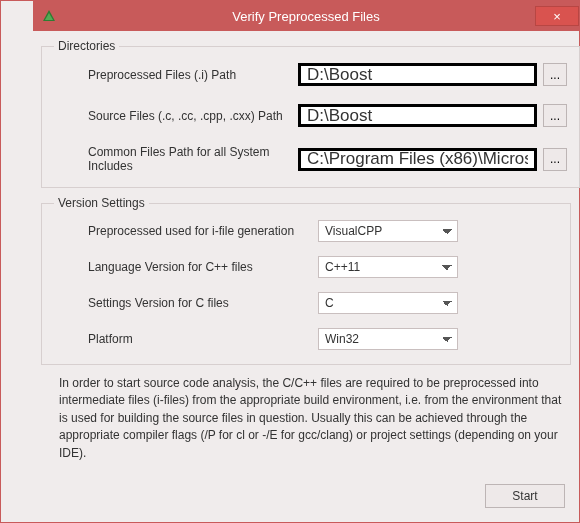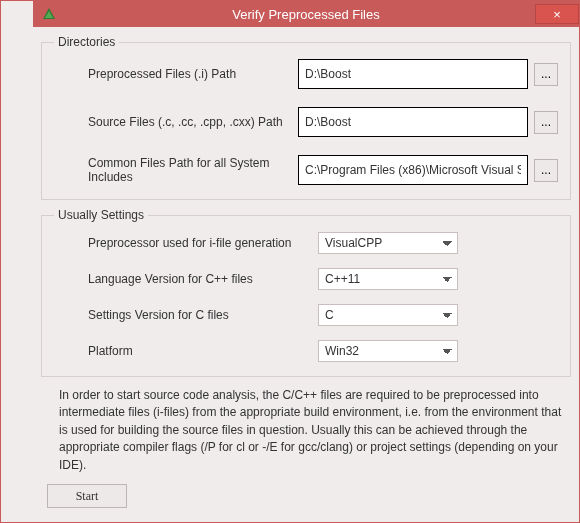--- a/index.html
+++ b/index.html
@@ -73,26 +73,26 @@
     margin-bottom: 18px;
   }
   .row:last-child { margin-bottom: 8px; }
   .label {
     color: #333;
     margin-left: 34px;
   }
   .dir-label { width: 210px; }
   .dir-input {
     flex: 1;
-    height: 30px;
-    border: 1px solid #000000;
+    height: 23px;
+    border: 3px solid #000000;
     background: #fff;
     padding: 2px 6px;
     font-family: inherit;
-    font-size: 12px;
+    font-size: 17px;
     color: #333;
   }
   .browse {
     width: 24px;
     height: 23px;
     margin-left: 6px;
     border: 1px solid #bdb5b5;
     background: #eee9e9;
     font-size: 12px;
     line-height: 1;
@@ -120,24 +120,23 @@
   }
   .info {
     color: #333;
     line-height: 1.45;
     padding: 2px 4px 0 4px;
     margin-left: 14px;
   }
   .buttons {
     margin-top: auto;
     display: flex;
-    justify-content: flex-start;
+    justify-content: flex-end;
     gap: 24px;
     padding: 10px 6px 6px 6px;
-    font-family: Liberation Serif, serif;
   }
   .btn {
     width: 80px;
     height: 24px;
     border: 1px solid #bdb5b5;
     background: #eee9e9;
     font-family: inherit;
     font-size: 12px;
     color: #333;
     cursor: default;
@@ -179,24 +178,24 @@
       </div>
 
       <div class="row">
         <span class="label dir-label">Common Files Path for all System Includes</span>
         <input class="dir-input" type="text" value="C:\Program Files (x86)\Microsoft Visual Studio 11.0\VC" style="">
         <button class="browse">...</button>
       </div>
     </fieldset>
 
     <fieldset>
-      <legend>Usually Settings</legend>
-
-      <div class="row an-row">
-        <span class="label an-label">Preprocessor used for i-file generation</span>
+      <legend>Version Settings</legend>
+
+      <div class="row an-row">
+        <span class="label an-label">Preprocessed used for i-file generation</span>
         <select class="select">
           <option selected="">VisualCPP</option>
         </select>
       </div>
 
       <div class="row an-row">
         <span class="label an-label">Language Version for C++ files</span>
         <select class="select">
           <option selected="">C++11</option>
         </select>

